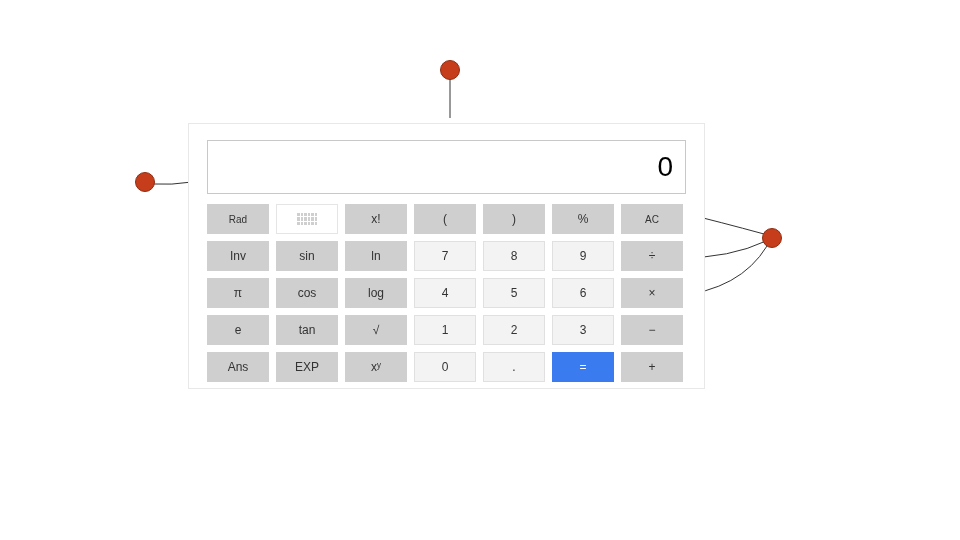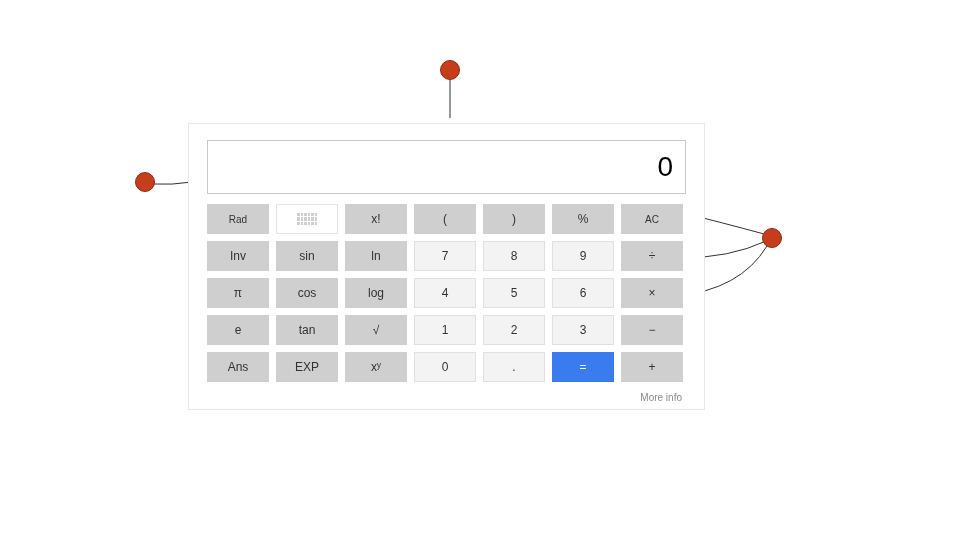--- a/index.html
+++ b/index.html
@@ -162,16 +162,13 @@
     <button class="btn func">Ans</button>
     <button class="btn func">EXP</button>
     <button class="btn func">xʸ</button>
     <button class="btn num">0</button>
     <button class="btn num">.</button>
     <button class="btn equals">=</button>
     <button class="btn func">+</button>
 
   </div>
 
-  <div class="footer">
-    <span class="more-info">More info</span>
-  </div>
 </div>
 
 </body></html>

